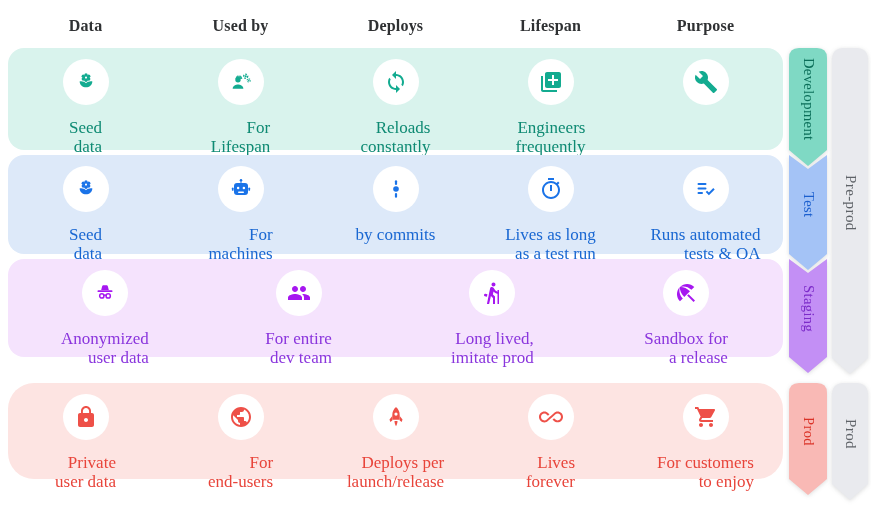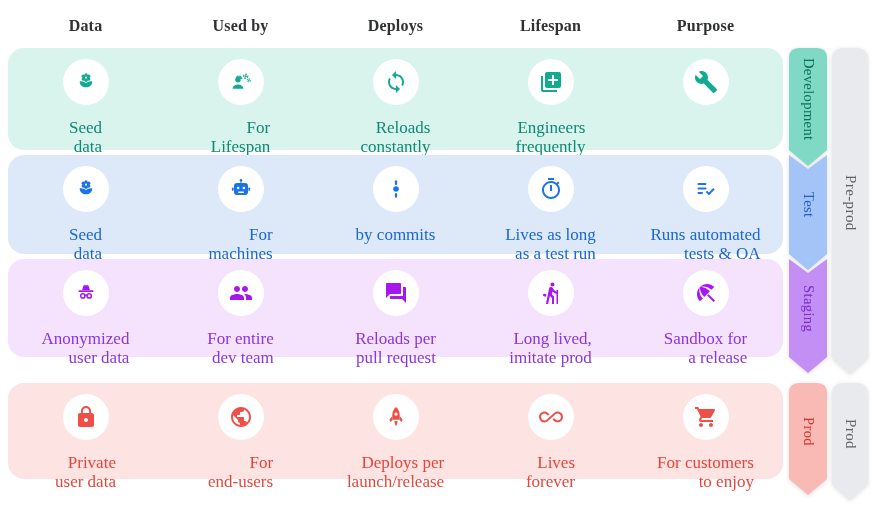--- a/index.html
+++ b/index.html
@@ -8,21 +8,21 @@
 
   
   .headers{position:absolute;left:8px;top:17px;width:775px;display:flex;}
   .headers .hcol{flex:1;text-align:center;font-size:16px;font-weight:700;color:#2f3133;letter-spacing:.2px;}
 
   
   .row{position:absolute;left:8px;width:775px;border-radius:16px;display:flex;}
   .row-dev{top:48px;height:102px;background:#d9f3ed;}
   .row-test{top:155px;height:99px;background:#dde9f9;}
   .row-staging{top:259px;height:98px;background:#f5e3fd;}
-  .row-prod{top:383px;height:96px;background:#fde4e2;}
+  .row-prod{top:383px;height:96px;background:#fde4e2;border-radius:26px;}
 
   .cell{flex:1;display:flex;flex-direction:column;align-items:center;padding-top:11px;}
   .badge{width:46px;height:46px;border-radius:50%;background:#fff;display:flex;align-items:center;justify-content:center;flex:none;}
   .badge svg{width:24px;height:24px;display:block;}
   .txt{margin-top:14px;text-align:right;font-size:17px;line-height:18.5px;}
 
   .row-dev .badge svg{color:#13ab90;} .row-dev .txt{color:#0e8a73;}
   .row-test .badge svg{color:#1a73e8;} .row-test .txt{color:#1967d2;}
   .row-staging .badge svg{color:#a617f0;} .row-staging .txt{color:#8a35dd;}
   .row-prod .badge svg{color:#ee5048;} .row-prod .txt{color:#e8443a;}
@@ -221,31 +221,20 @@
           </svg>
       </div>
       <div class="txt">
           <div>For entire</div>
           <div>dev team</div>
         </div>
     </div>
     <div class="cell">
       <div class="badge">
         <svg viewBox="0 0 24 24" fill="currentColor">
-            <path d="M21 6h-2v9H6v2c0 .55.45 1 1 1h11l4 4V7c0-.55-.45-1-1-1zm-4 6V3c0-.55-.45-1-1-1H3c-.55 0-1 .45-1 1v14l4-4h10c.55 0 1-.45 1-1z"></path>
-          </svg>
-      </div>
-      <div class="txt">
-          <div>Reloads per</div>
-          <div>pull request</div>
-        </div>
-    </div>
-    <div class="cell">
-      <div class="badge">
-        <svg viewBox="0 0 24 24" fill="currentColor">
             <path d="M13.5 5.5c1.1 0 2-.9 2-2s-.9-2-2-2-2 .9-2 2 .9 2 2 2zM17.5 10.78c-1.23-.37-2.22-1.17-2.8-2.18l-1-1.6c-.41-.65-1.11-1-1.84-1-.78 0-1.59.5-1.78 1.44S7 23 7 23h2.1l1.8-8 2.1 2v6h2v-7.5l-2.1-2 .6-3c1 1.15 2.41 2.01 4 2.34V23H19V9h-1.5v1.78zM7.43 13.13l-2.12-.41c-.54-.11-1.07.25-1.18.79l-.12.59c-.11.54.25 1.07.79 1.18l2.12.41.51-2.56z"></path>
           </svg>
       </div>
       <div class="txt">
           <div>Long lived,</div>
           <div>imitate prod</div>
         </div>
     </div>
     <div class="cell">
       <div class="badge">

